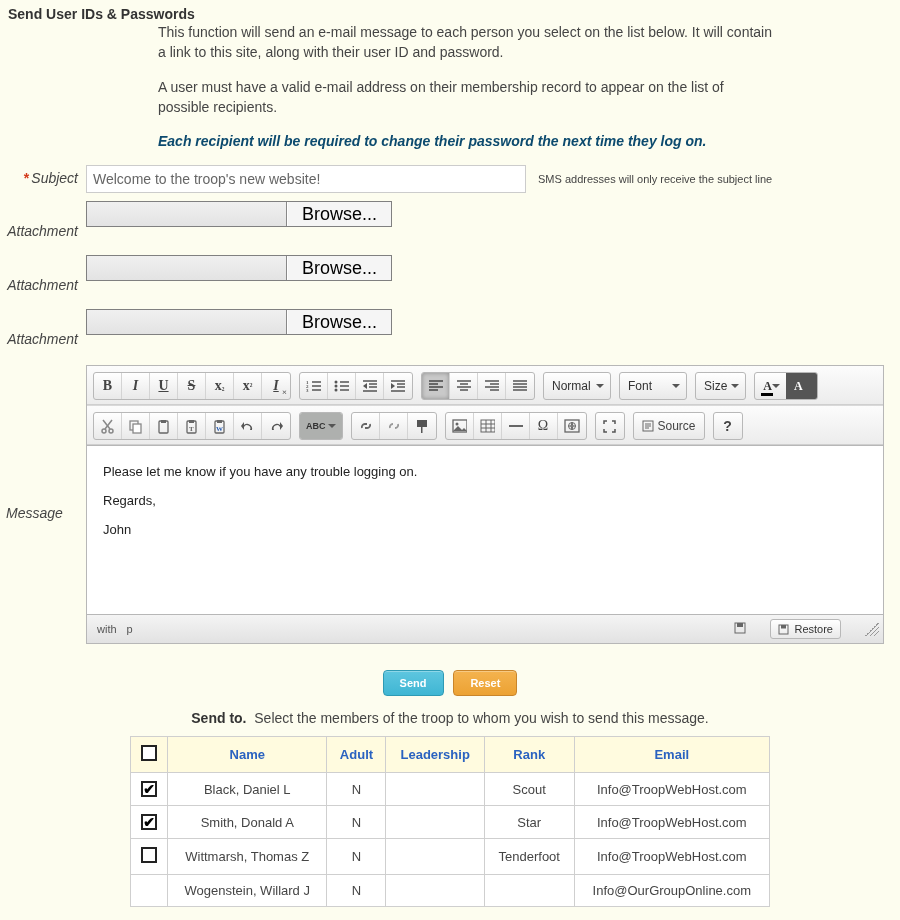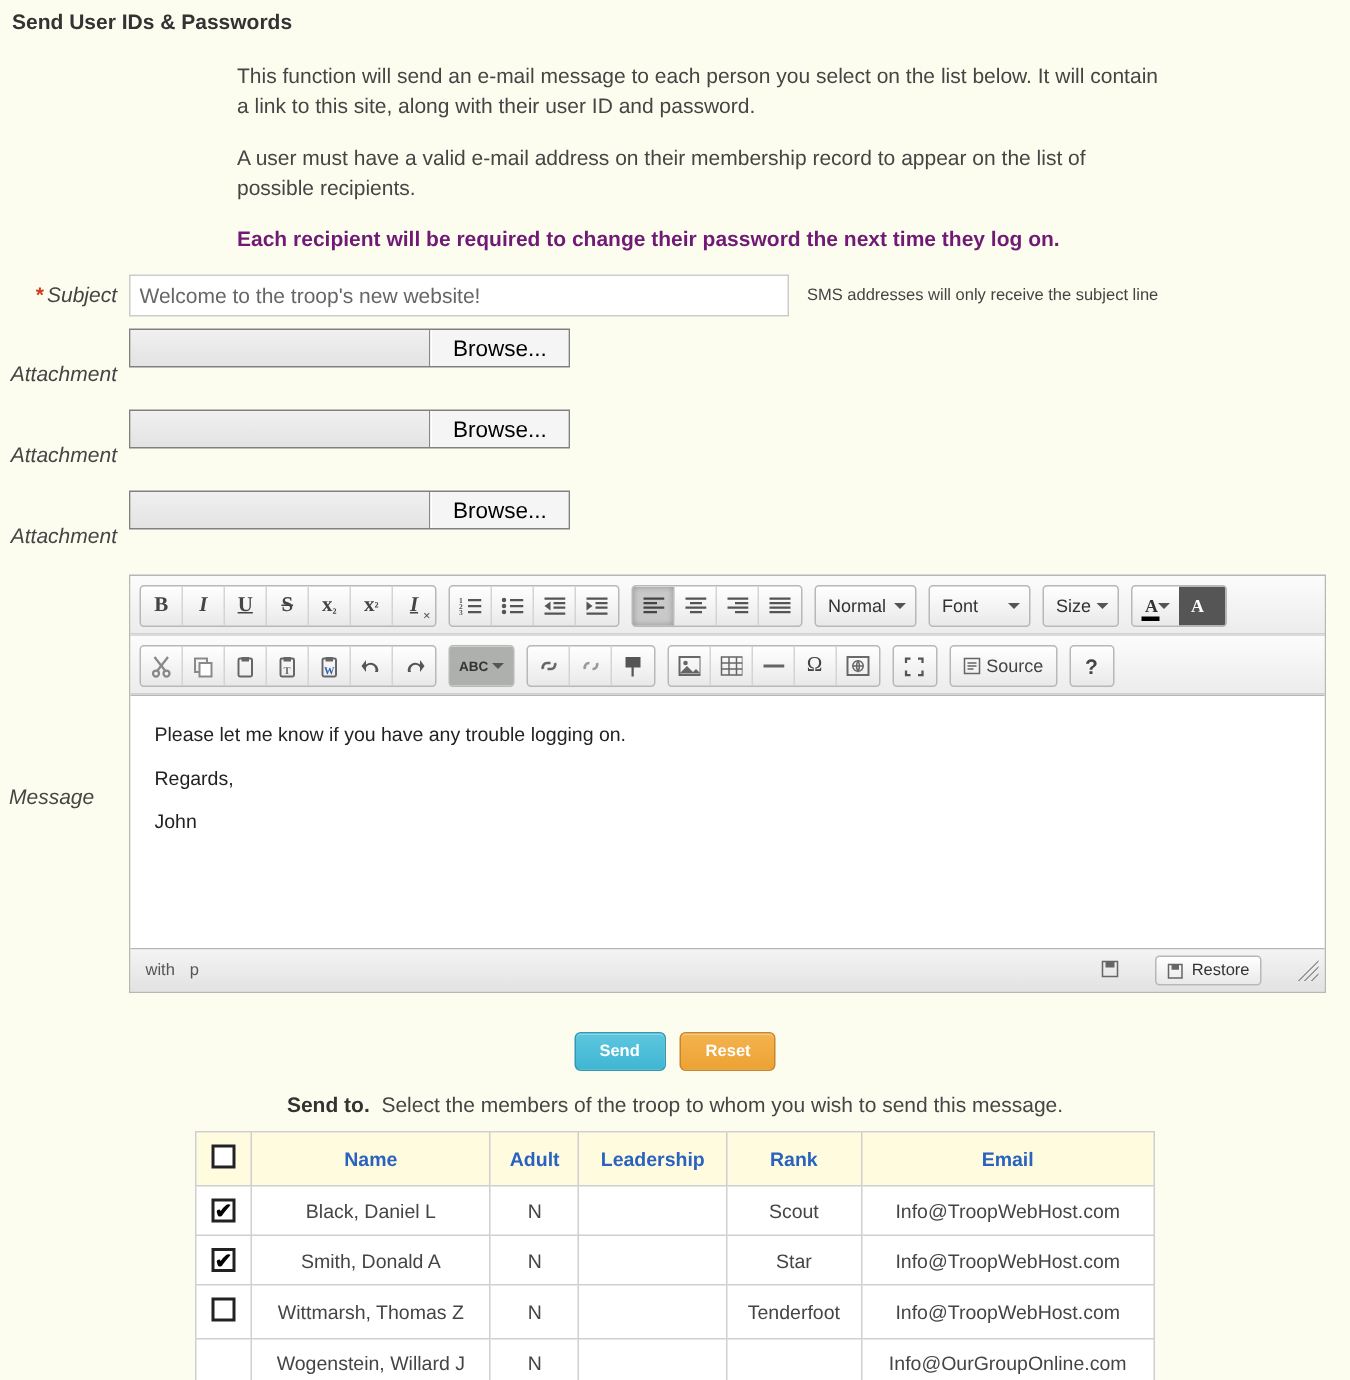--- a/index.html
+++ b/index.html
@@ -9,29 +9,29 @@
     background: #fdfdef;
     font-family: "Segoe UI", "Helvetica Neue", Arial, sans-serif;
     font-size: 14px;
     color: #454545;
     width: 900px;
   }
   .page-title {
     font-weight: 700;
     color: #333;
     font-size: 14px;
-    margin: 0 0 18px 2px;
+    margin: 0 0 0 2px;
   }
   .intro {
     margin-left: 152px;
     max-width: 620px;
     line-height: 1.45;
   }
   .intro p { margin: 0 0 14px; }
-  .intro p.strong { font-weight: 700; color:#701a75; }
+  .intro p.strong { font-weight: 700; color:#0c4a6e;font-style:italic; }
 
   .form-area { margin-top: 10px; }
   .row { display: flex; align-items: flex-start; margin-bottom: 8px; }
   .row .lbl {
     width: 80px;
     text-align: right;
     padding-right: 8px;
     font-style: italic;
     color: #444;
     white-space: nowrap;
@@ -57,21 +57,21 @@
   .file-ctl {
     display:flex; align-items:stretch; height:26px;
     border:1px solid #808080; background:#fdfdfd;
     overflow:hidden;
   }
   .file-ctl .file-path {
     width: 200px; border:0; background:linear-gradient(#f0f0f0,#e3e3e3);
     border-right:1px solid #888;
   }
   .file-ctl .file-btn {
-    background:#f5f5f5; border:0; padding:0 14px; font-size:15px; cursor:pointer;
+    background:#f5f5f5; border:0; padding:0 14px; font-size:18px; cursor:pointer;
     border-left:1px solid #fff;
   }
 
   
   .editor-row { display:flex; align-items:flex-start; margin-top:18px; }
   .editor-row .lbl { width:80px; padding-right:8px; font-style:italic; padding-top:140px; }
   .editor {
     width: 798px;
     border:1px solid #b7b7b7;
     background: linear-gradient(#f7f7f7,#e7e7e7);

